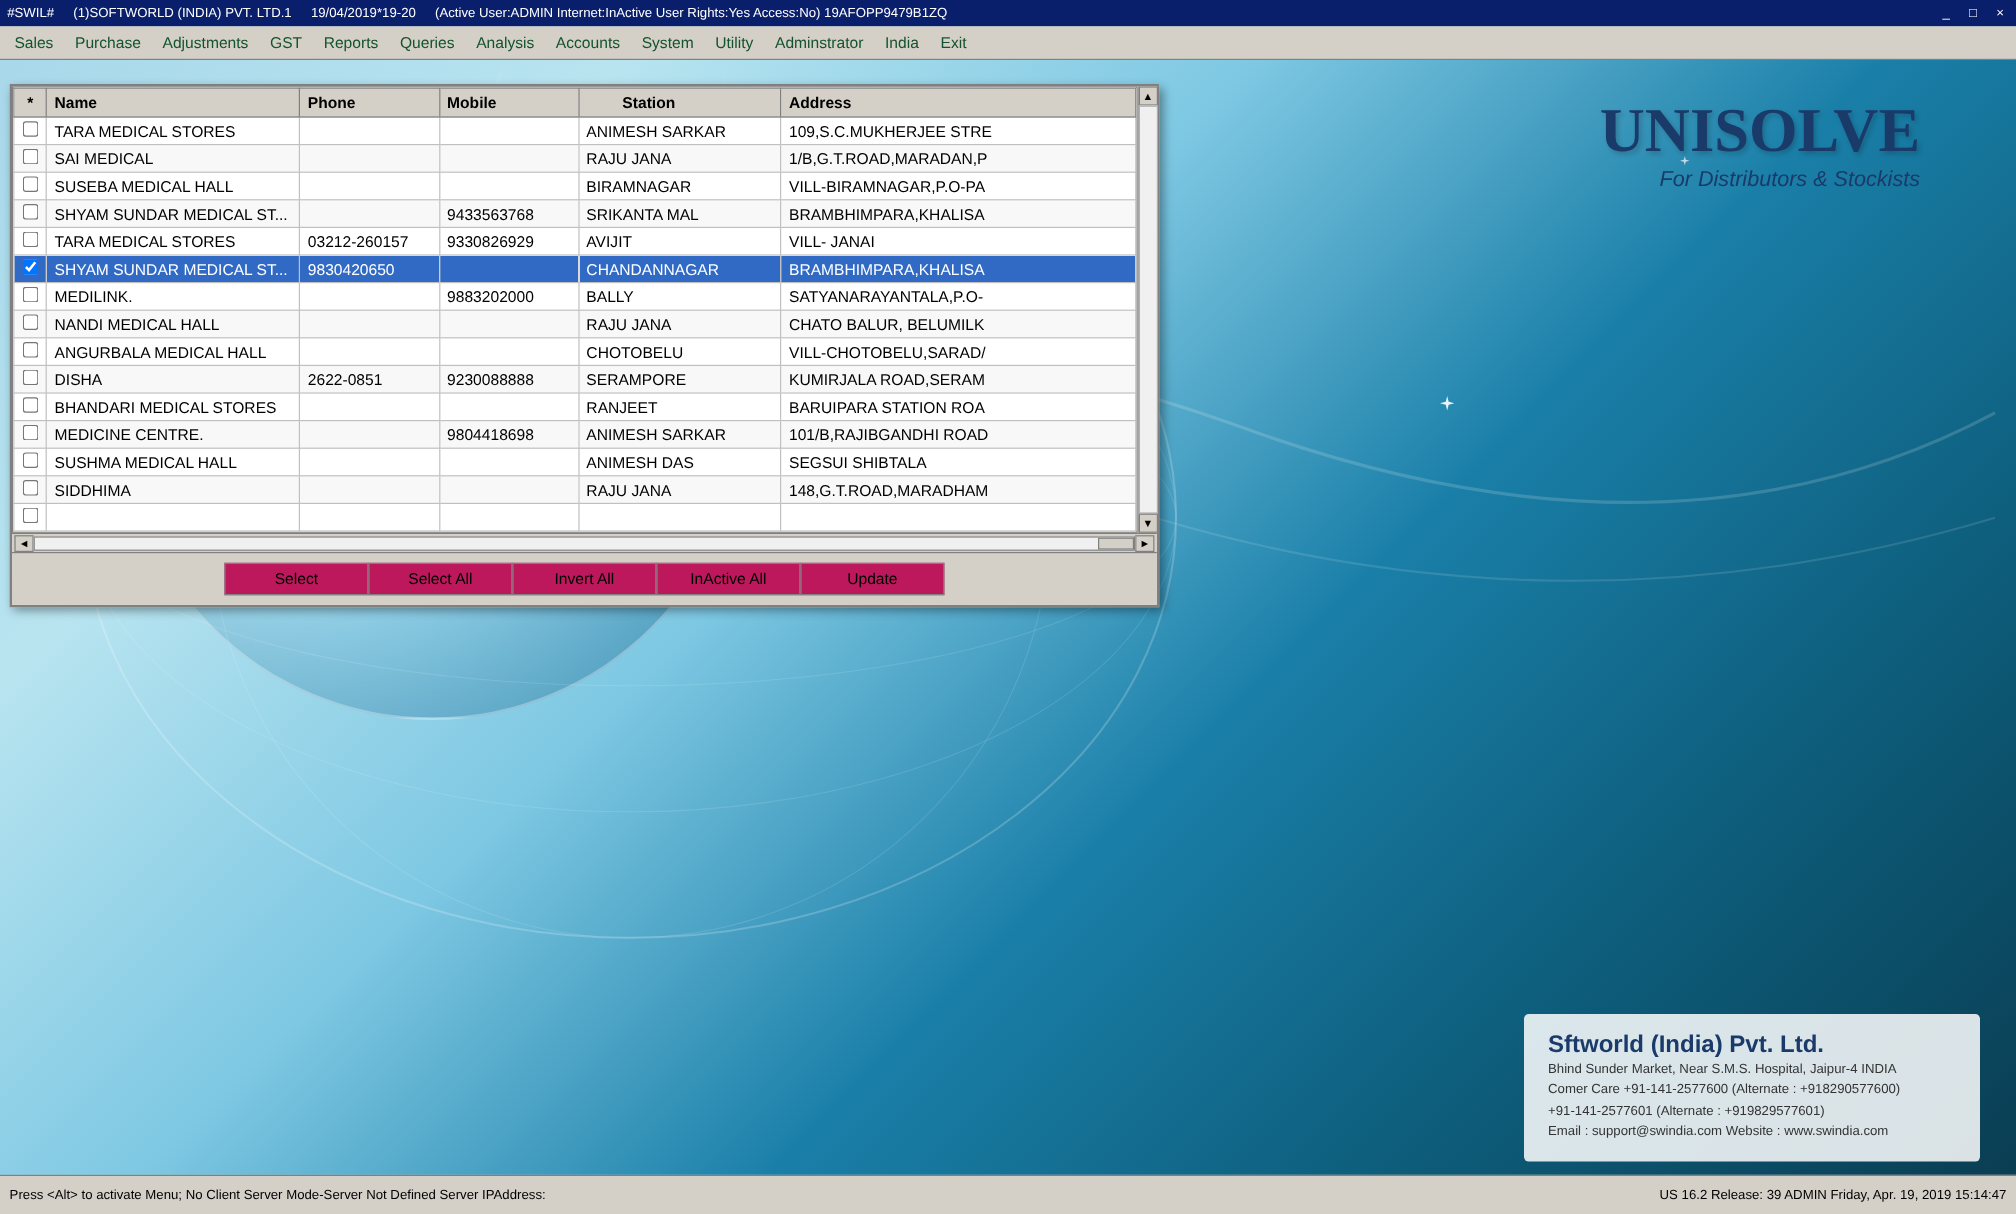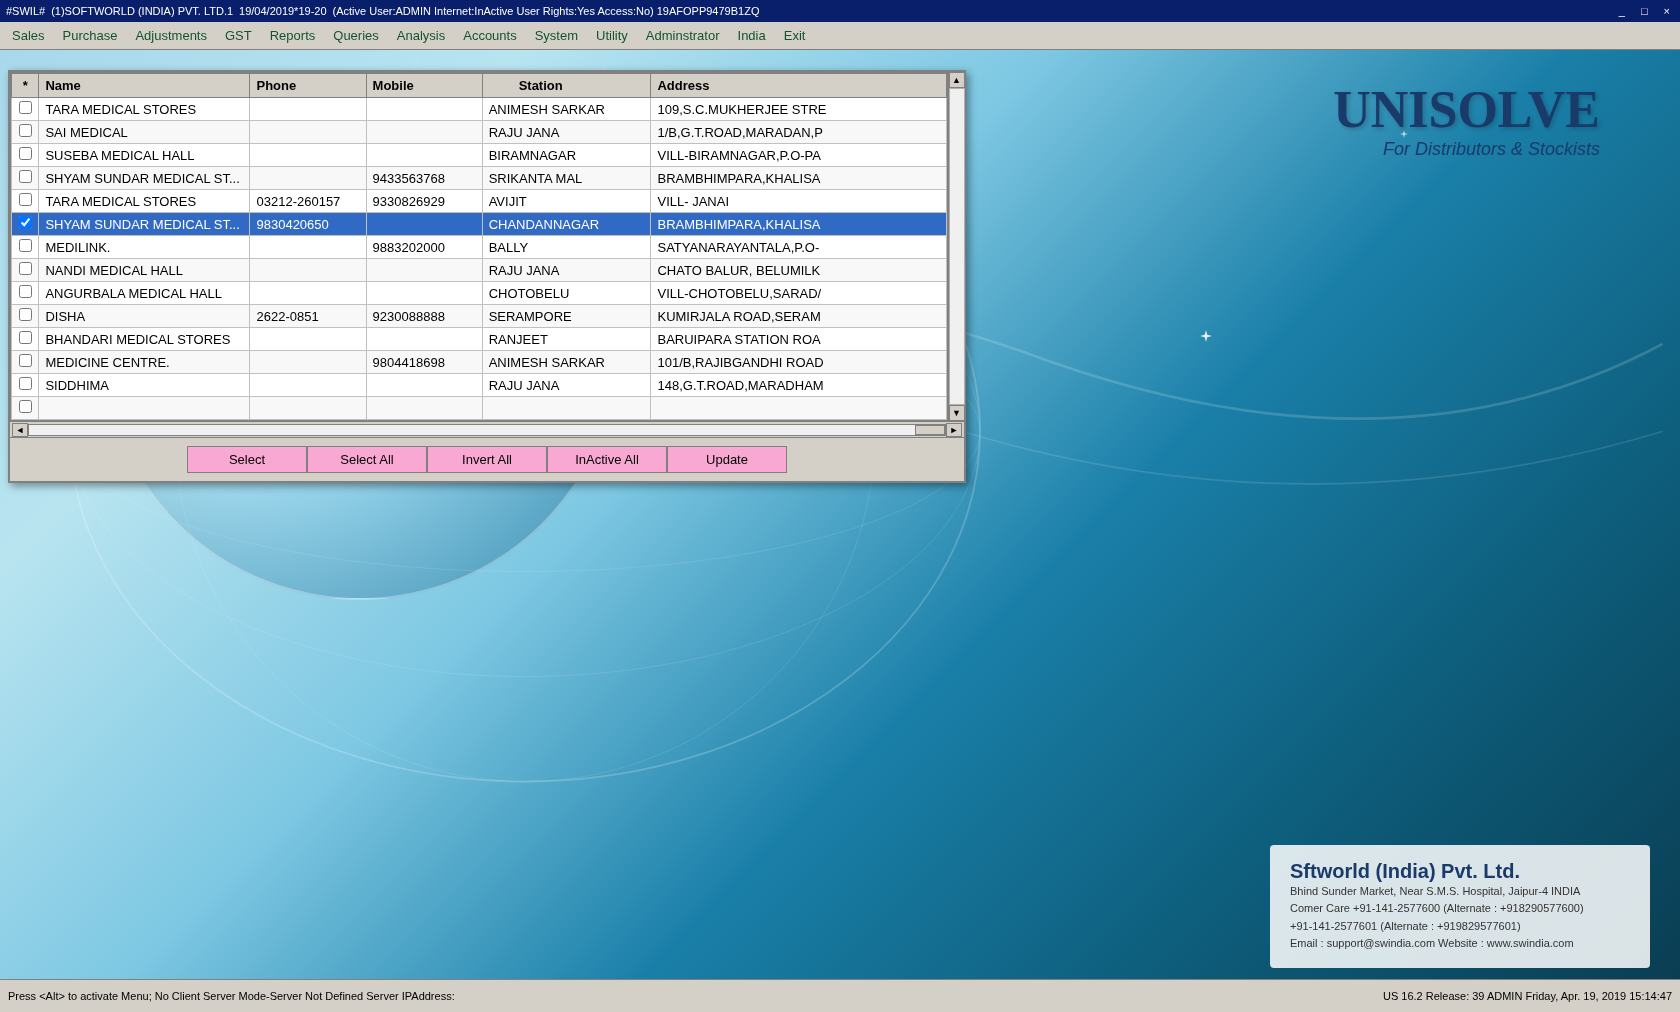--- a/index.html
+++ b/index.html
@@ -16,21 +16,21 @@
     #titlebar {
       background: #0a1f6b;
       color: white;
       height: 22px;
       display: flex;
       align-items: center;
       padding: 0 6px;
       font-size: 11px;
       justify-content: space-between;
     }
-    #titlebar-left { display: flex; gap: 6px; }
+    #titlebar-left { display: flex; gap: 16px; }
     #titlebar-right { display: flex; gap: 8px; }
     #titlebar-right span { cursor: pointer; padding: 0 4px; }
 
     
     #menubar {
       background: #d4d0c8;
       height: 28px;
       display: flex;
       align-items: center;
       padding: 0 4px;
@@ -243,21 +243,21 @@
     #bottom-buttons {
       display: flex;
       border-top: 1px solid #808080;
       background: #d4d0c8;
       padding: 8px 10px;
       gap: 0;
       justify-content: center;
     }
     .action-btn {
       padding: 5px 20px;
-      background: #f9a8d4;
+      background: #be185d;
       border: 1px solid #808080;
       cursor: pointer;
       font-size: 13px;
       min-width: 120px;
       text-align: center;
     }
 
     
     #statusbar {
       position: absolute;
@@ -468,20 +468,28 @@
               <tr>
                 <td class="checkbox-cell"><input type="checkbox" style=""></td>
                 <td style="max-width: 200px; overflow: hidden; text-overflow: ellipsis; margin-top: 40px;">MEDICINE CENTRE.</td>
                 <td></td>
                 <td>9804418698</td>
                 <td>ANIMESH SARKAR</td>
                 <td style="max-width: 200px; overflow: hidden; text-overflow: ellipsis;">101/B,RAJIBGANDHI ROAD</td>
               </tr>
               <tr>
                 <td class="checkbox-cell"><input type="checkbox" style=""></td>
+                <td style="max-width: 200px; overflow: hidden; text-overflow: ellipsis;">SUSHMA MEDICAL HALL</td>
+                <td></td>
+                <td></td>
+                <td>ANIMESH DAS</td>
+                <td style="max-width: 200px; overflow: hidden; text-overflow: ellipsis;">SEGSUI SHIBTALA</td>
+              </tr>
+              <tr>
+                <td class="checkbox-cell"><input type="checkbox" style=""></td>
                 <td style="max-width: 200px; overflow: hidden; text-overflow: ellipsis;">SIDDHIMA</td>
                 <td></td>
                 <td></td>
                 <td>RAJU JANA</td>
                 <td style="max-width: 200px; overflow: hidden; text-overflow: ellipsis;">148,G.T.ROAD,MARADHAM</td>
               </tr>
               <tr>
                 <td class="checkbox-cell"><input type="checkbox" style=""></td>
                 <td style="max-width: 200px; overflow: hidden; text-overflow: ellipsis;"></td>
                 <td></td>

